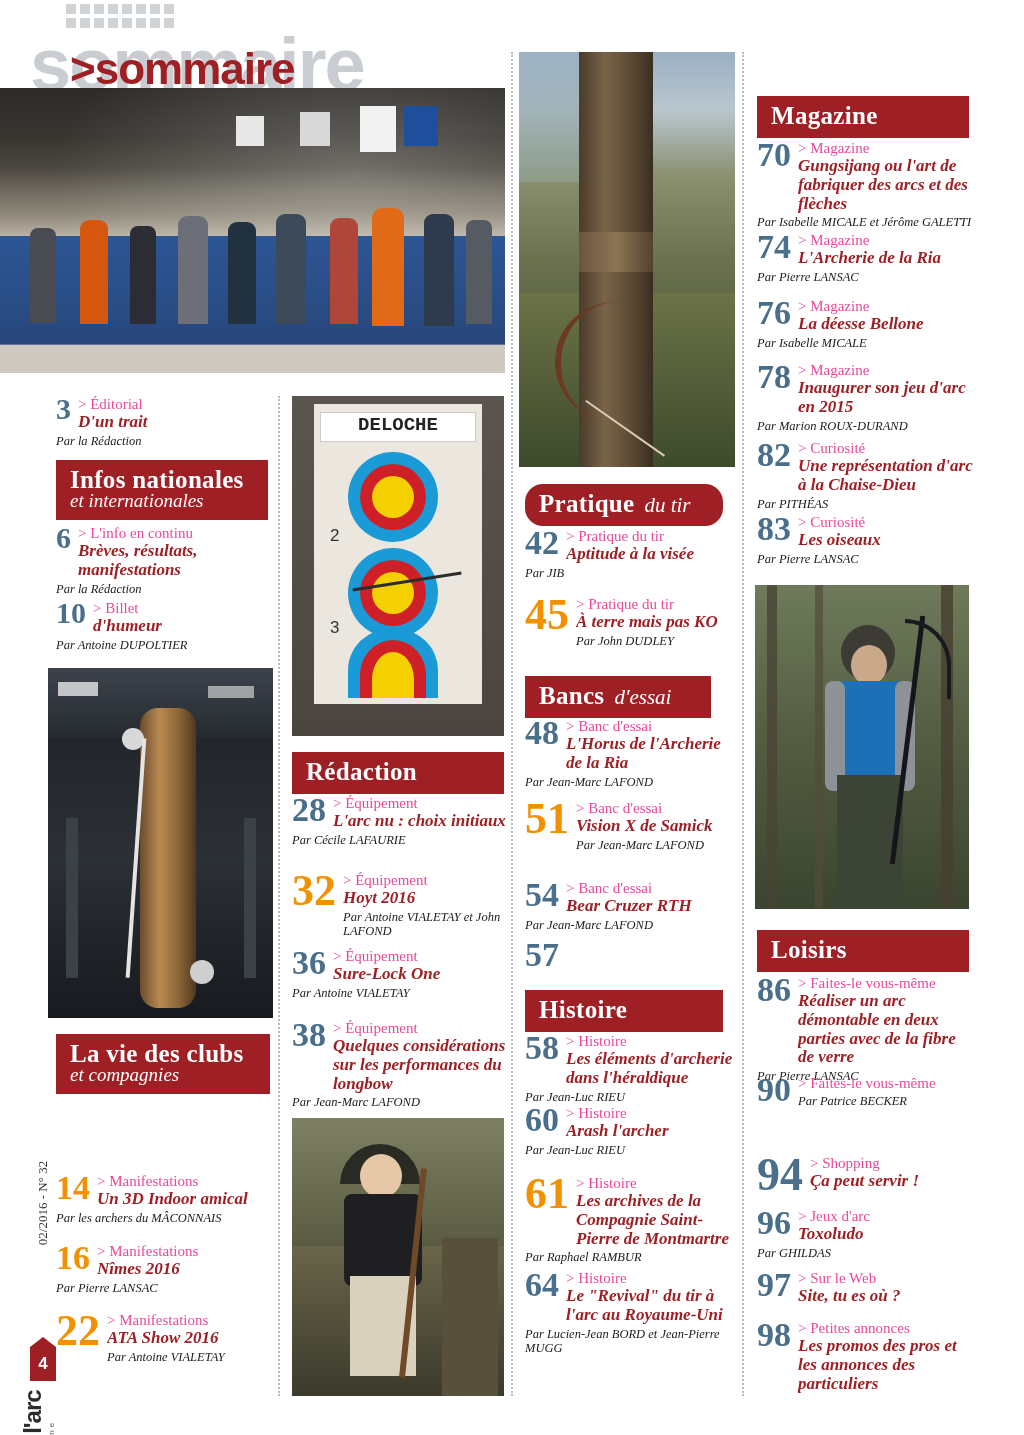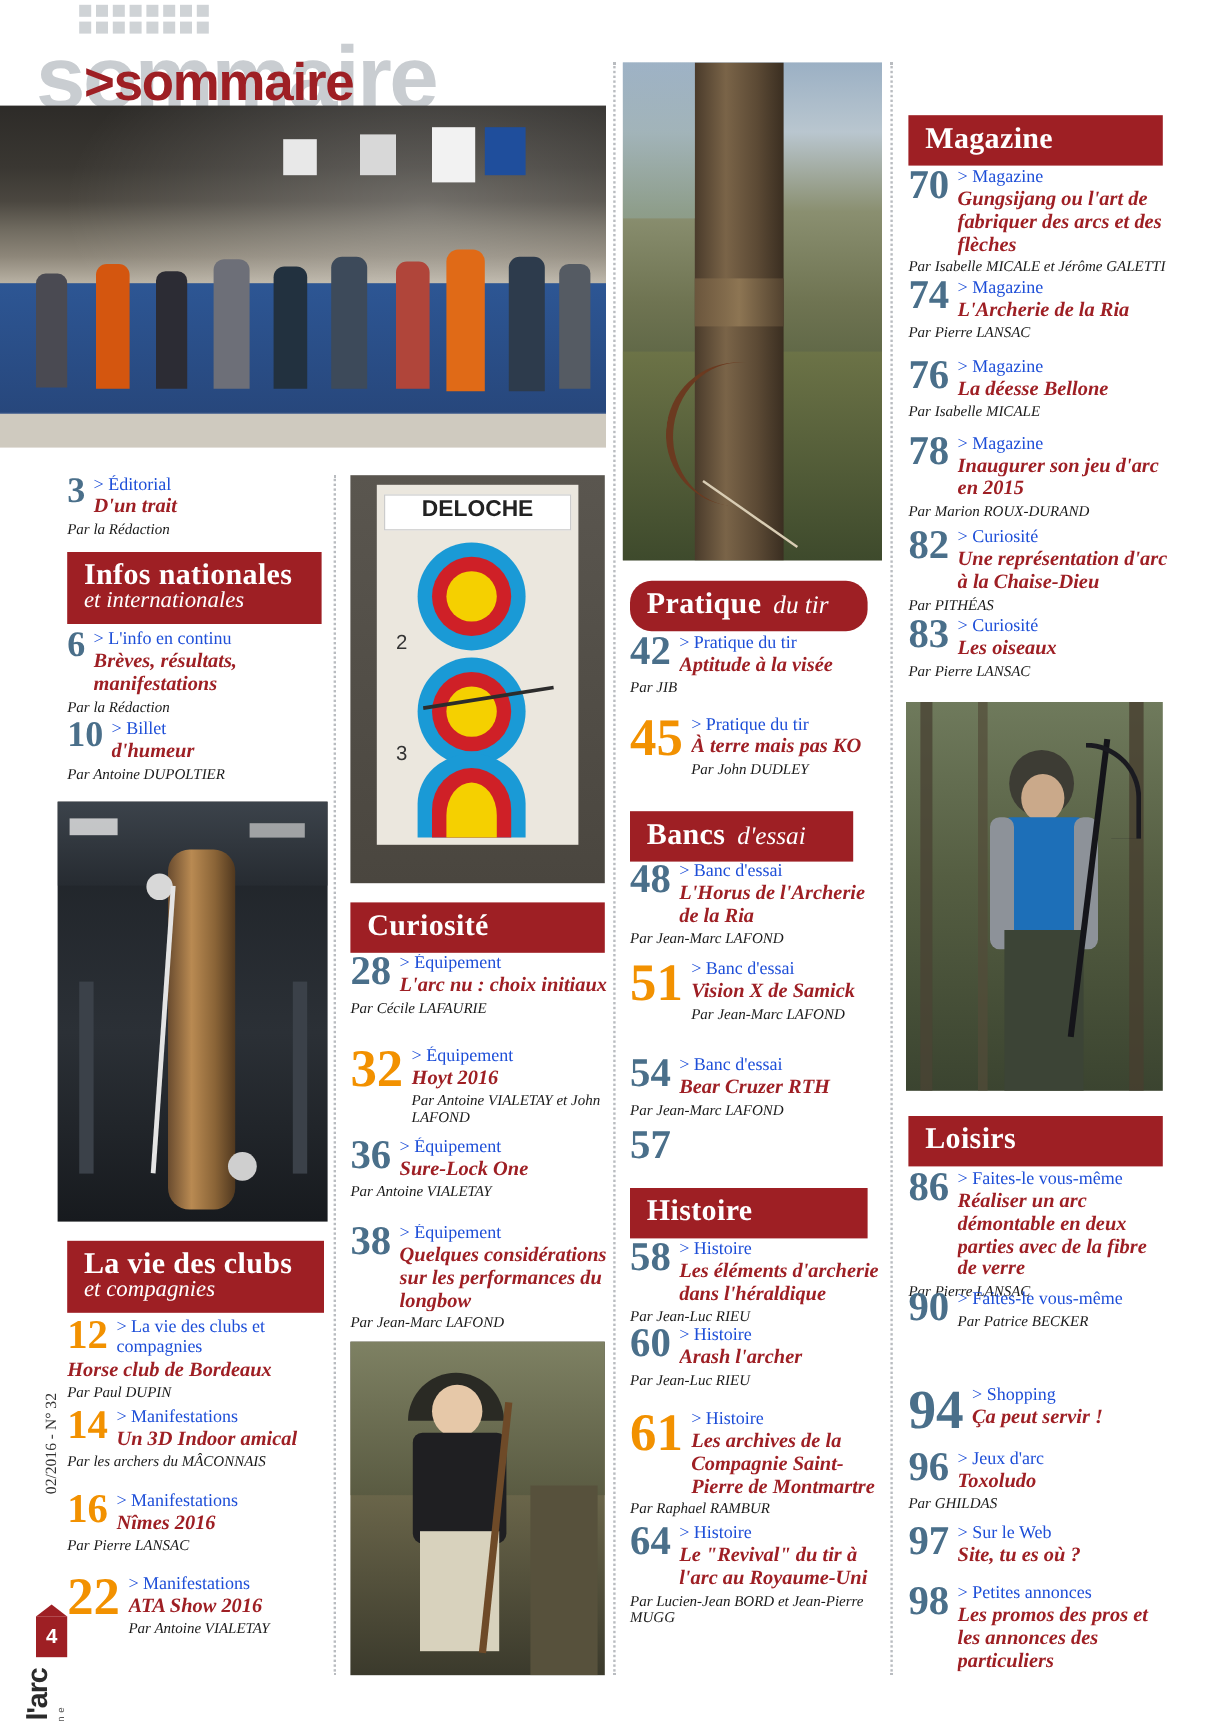--- a/index.html
+++ b/index.html
@@ -79,21 +79,21 @@
     float:left;
     font-family:"Liberation Serif", serif; font-weight:bold;
     line-height:0.88;
     margin-right:7px;
   }
   .entry .num.blue { color:#4a6f8a; }
   .entry .num.orange { color:#f29100; }
   .entry .body { overflow:hidden; }
   .entry .kicker {
     font-family:"Liberation Serif", serif;
-    font-size:15px; color:#1d4ed8; line-height:1.15;
+    font-size:15px; color:#ec4899; line-height:1.15;
   }
   .entry .title {
     font-family:"Liberation Serif", serif; font-weight:bold; font-style:italic;
     color:#9e1f24; font-size:17px; line-height:1.1;
   }
   .entry .by {
     font-family:"Liberation Serif", serif; font-style:italic;
     font-size:12.5px; color:#1a1a1a; margin-top:2px; line-height:1.15;
   }
 </style>
@@ -178,21 +178,21 @@
                 border-bottom:2px solid #d9cdb4; transform:rotate(35deg);"></div>
     <div style="position:absolute; left:0; top:0; width:60px; height:130px;
                 background:linear-gradient(#9fb3c6,#8fa394); opacity:.7;"></div>
   </div>
 
   <div class="img" style="left:292px; top:396px; width:212px; height:340px;
               background:linear-gradient(#5a564f,#4a463f);">
     <div style="position:absolute; left:22px; top:8px; width:168px; height:300px; background:#ebe7de;"></div>
     <div style="position:absolute; left:28px; top:16px; width:156px; height:30px; background:#ffffff; border:1px solid #ccc;"></div>
     <div style="position:absolute; left:36px; top:18px; width:140px; height:26px;
-                font-family:Liberation Sans, sans-serif; font-weight:bold; font-size:19px; color:#222; text-align:center;">DELOCHE</div>
+                font-family:Liberation Mono, monospace; font-weight:bold; font-size:19px; color:#222; text-align:center;">DELOCHE</div>
 
     <div style="position:absolute; left:56px; top:56px; width:90px; height:90px; border-radius:50%; background:#1a9ad6;"></div>
     <div style="position:absolute; left:68px; top:68px; width:66px; height:66px; border-radius:50%; background:#cf2027;"></div>
     <div style="position:absolute; left:80px; top:80px; width:42px; height:42px; border-radius:50%; background:#f5d000;"></div>
     <div style="position:absolute; left:56px; top:152px; width:90px; height:90px; border-radius:50%; background:#1a9ad6;"></div>
     <div style="position:absolute; left:68px; top:164px; width:66px; height:66px; border-radius:50%; background:#cf2027;"></div>
     <div style="position:absolute; left:80px; top:176px; width:42px; height:42px; border-radius:50%; background:#f5d000;"></div>
     <div style="position:absolute; left:56px; top:232px; width:90px; height:70px; border-radius:50% 50% 0 0 / 60% 60% 0 0; background:#1a9ad6;"></div>
     <div style="position:absolute; left:68px; top:244px; width:66px; height:58px; border-radius:50% 50% 0 0/60% 60% 0 0; background:#cf2027;"></div>
     <div style="position:absolute; left:80px; top:256px; width:42px; height:46px; border-radius:50% 50% 0 0/60% 60% 0 0; background:#f5d000;"></div>
@@ -275,28 +275,20 @@
       <div class="title">d'humeur</div>
     </div>
     <div class="by">Par Antoine DUPOLTIER</div>
   </div>
 
   <div class="band" style="left:56px; top:1034px; width:214px;">
     <span class="t1">La vie des clubs</span>
     <span class="t2">et compagnies</span>
   </div>
 
-  <div class="entry" style="left:56px; top:1098px; width:218px;">
-    <div class="num orange" style="font-size:34px;">12</div>
-    <div class="body">
-      <div class="kicker">&gt; La vie des clubs et compagnies</div>
-    </div>
-    <div class="title">Horse club de Bordeaux</div>
-    <div class="by">Par Paul DUPIN</div>
-  </div>
 
   <div class="entry" style="left:56px; top:1173px; width:218px;">
     <div class="num orange" style="font-size:34px;">14</div>
     <div class="body">
       <div class="kicker">&gt; Manifestations</div>
       <div class="title">Un 3D Indoor amical</div>
     </div>
     <div class="by">Par les archers du MÂCONNAIS</div>
   </div>
 
@@ -312,21 +304,21 @@
   <div class="entry" style="left:56px; top:1312px; width:218px;">
     <div class="num orange" style="font-size:44px;">22</div>
     <div class="body">
       <div class="kicker">&gt; Manifestations</div>
       <div class="title">ATA Show 2016</div>
       <div class="by">Par Antoine VIALETAY</div>
     </div>
   </div>
 
   <div class="band" style="left:292px; top:752px; width:212px;">
-    <span class="t1">Curiosité</span>
+    <span class="t1">Rédaction</span>
   </div>
 
   <div class="entry" style="left:292px; top:795px; width:214px;">
     <div class="num blue" style="font-size:34px;">28</div>
     <div class="body">
       <div class="kicker">&gt; Équipement</div>
       <div class="title">L'arc nu : choix initiaux</div>
     </div>
     <div class="by">Par Cécile LAFAURIE</div>
   </div>

